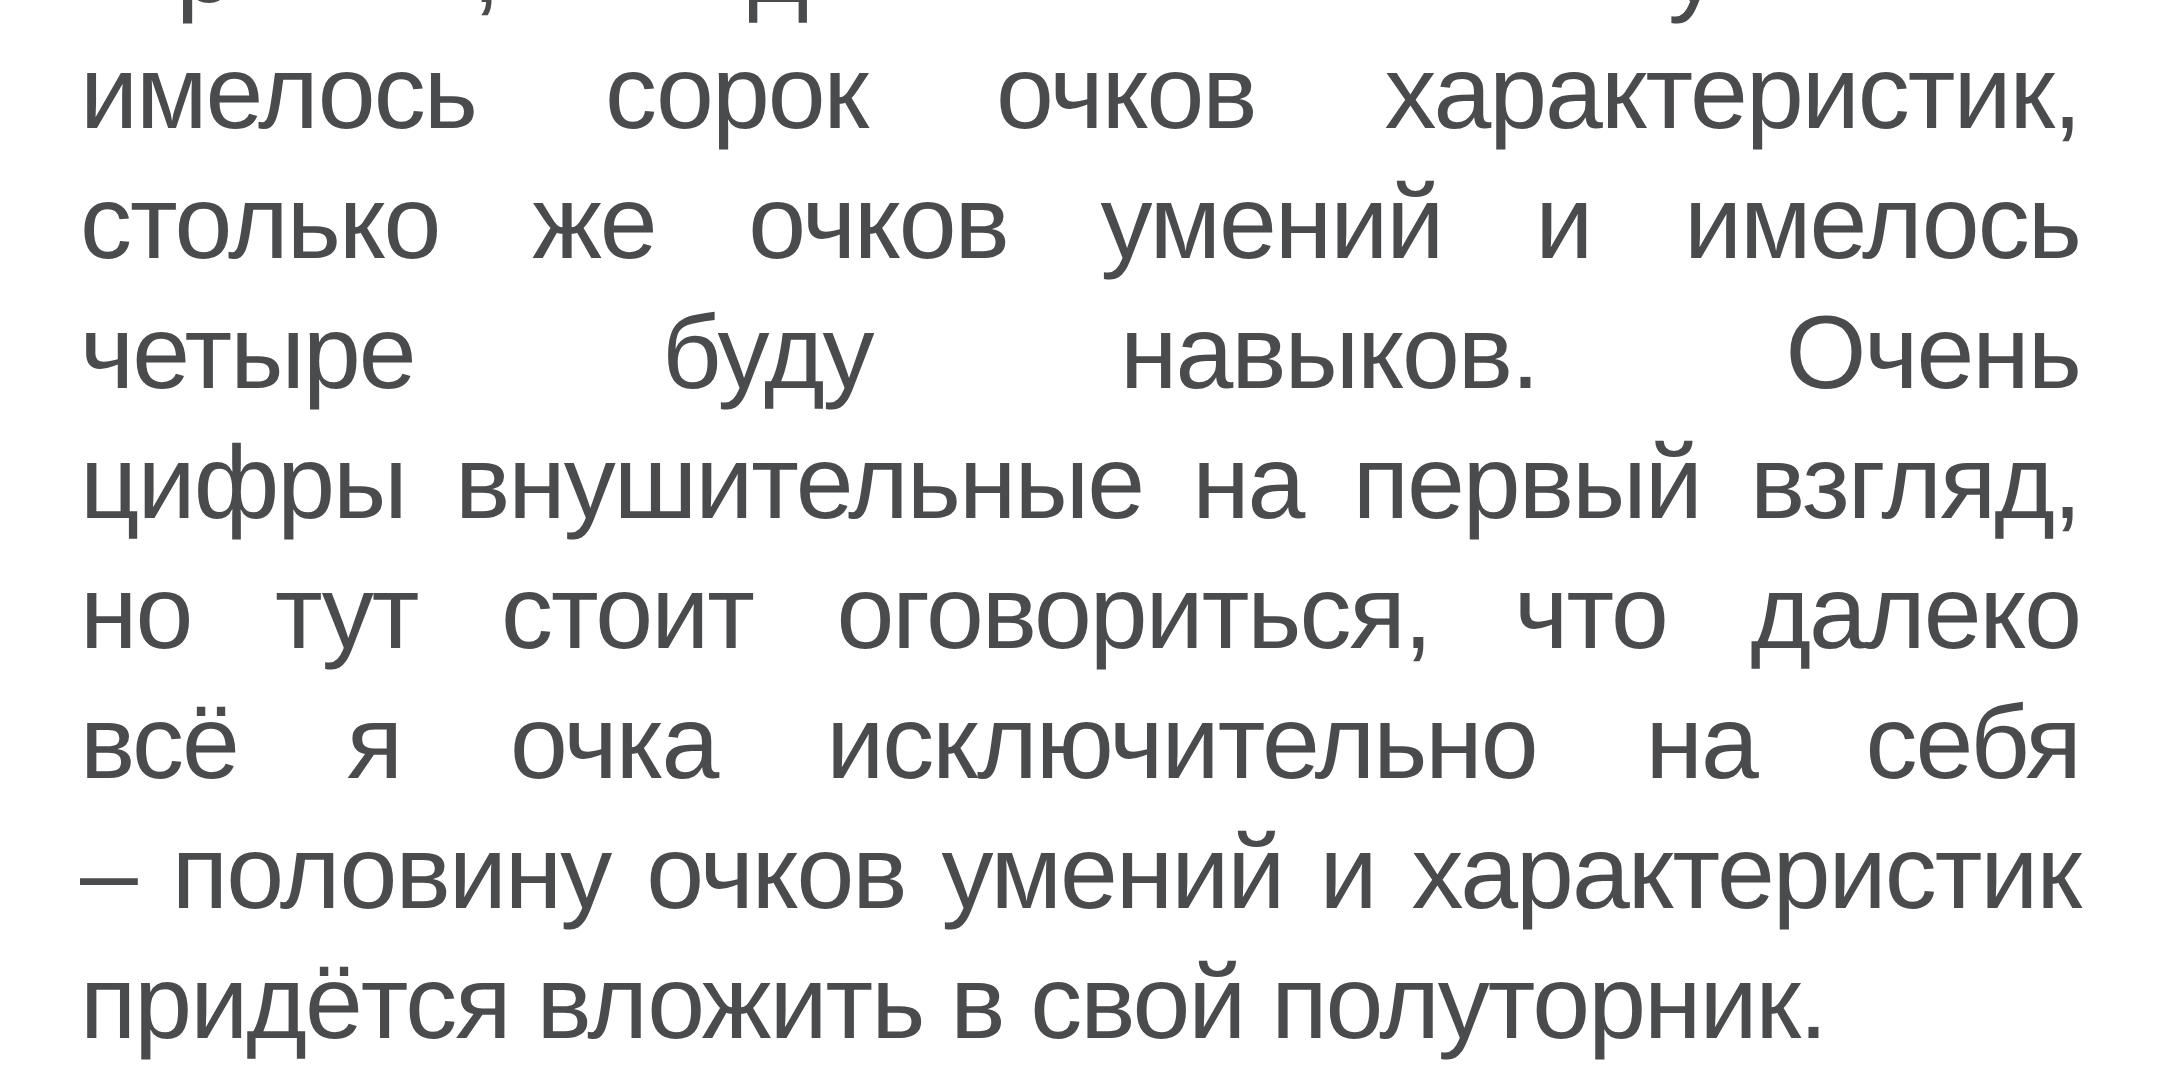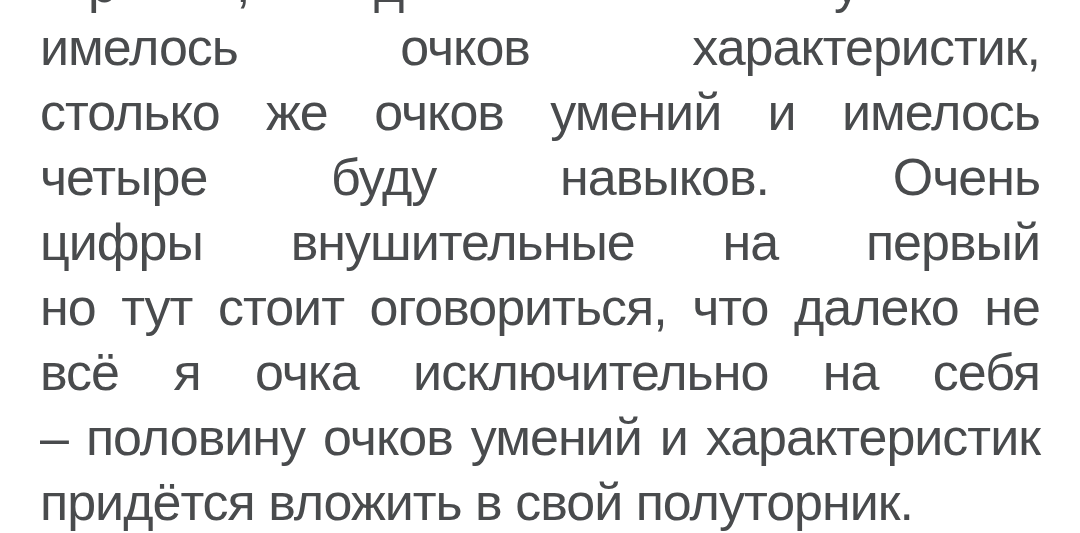--- a/index.html
+++ b/index.html
@@ -66,20 +66,21 @@
   <div class="clip-strip">
     <span class="frag f0">р</span>
     <span class="frag f1">,</span>
     <span class="frag f2">д</span>
     <span class="frag f3">у</span>
   </div>
 
   <div class="text-block">
     <div class="line just">
         <span>имелось</span>
+        <span>сорок</span>
         <span>очков</span>
         <span>характеристик,</span>
       </div>
     <div class="line just">
         <span>столько</span>
         <span>же</span>
         <span>очков</span>
         <span>умений</span>
         <span>и</span>
         <span>имелось</span>
@@ -88,29 +89,29 @@
         <span>четыре</span>
         <span>буду</span>
         <span>навыков.</span>
         <span>Очень</span>
       </div>
     <div class="line just">
         <span>цифры</span>
         <span>внушительные</span>
         <span>на</span>
         <span>первый</span>
+        <span>взгляд,</span>
       </div>
     <div class="line just">
         <span>но</span>
         <span>тут</span>
         <span>стоит</span>
         <span>оговориться,</span>
         <span>что</span>
         <span>далеко</span>
-        <span>не</span>
       </div>
     <div class="line just">
         <span>всё</span>
         <span>я</span>
         <span>очка</span>
         <span>исключительно</span>
         <span>на</span>
         <span>себя</span>
       </div>
     <div class="line just">

